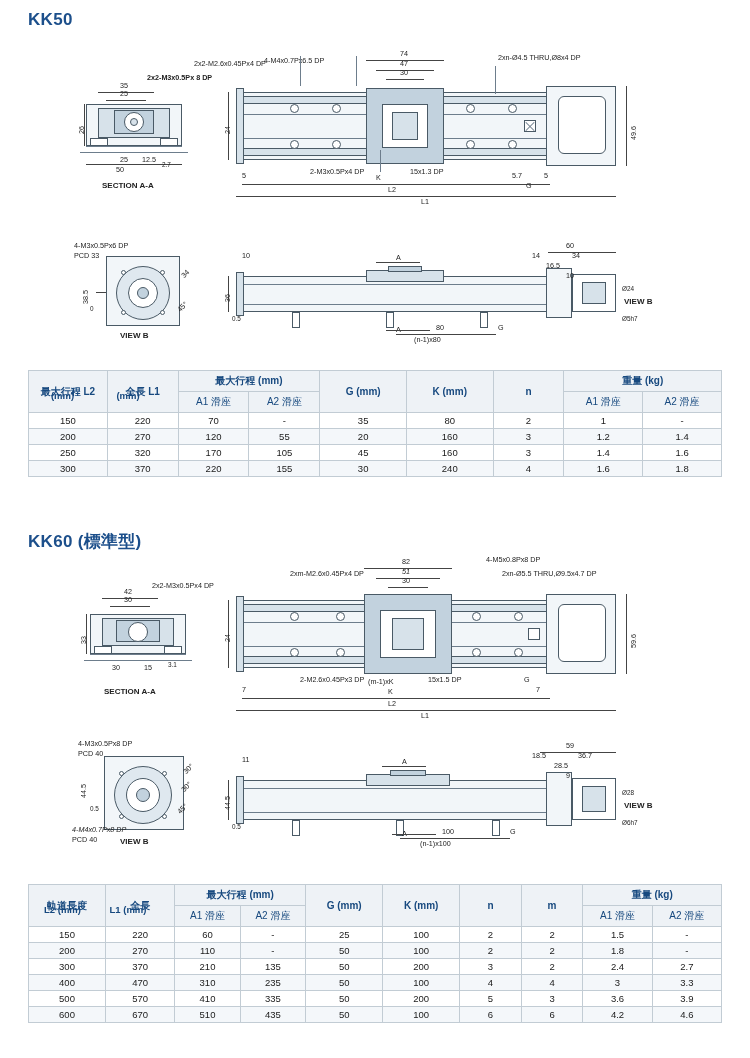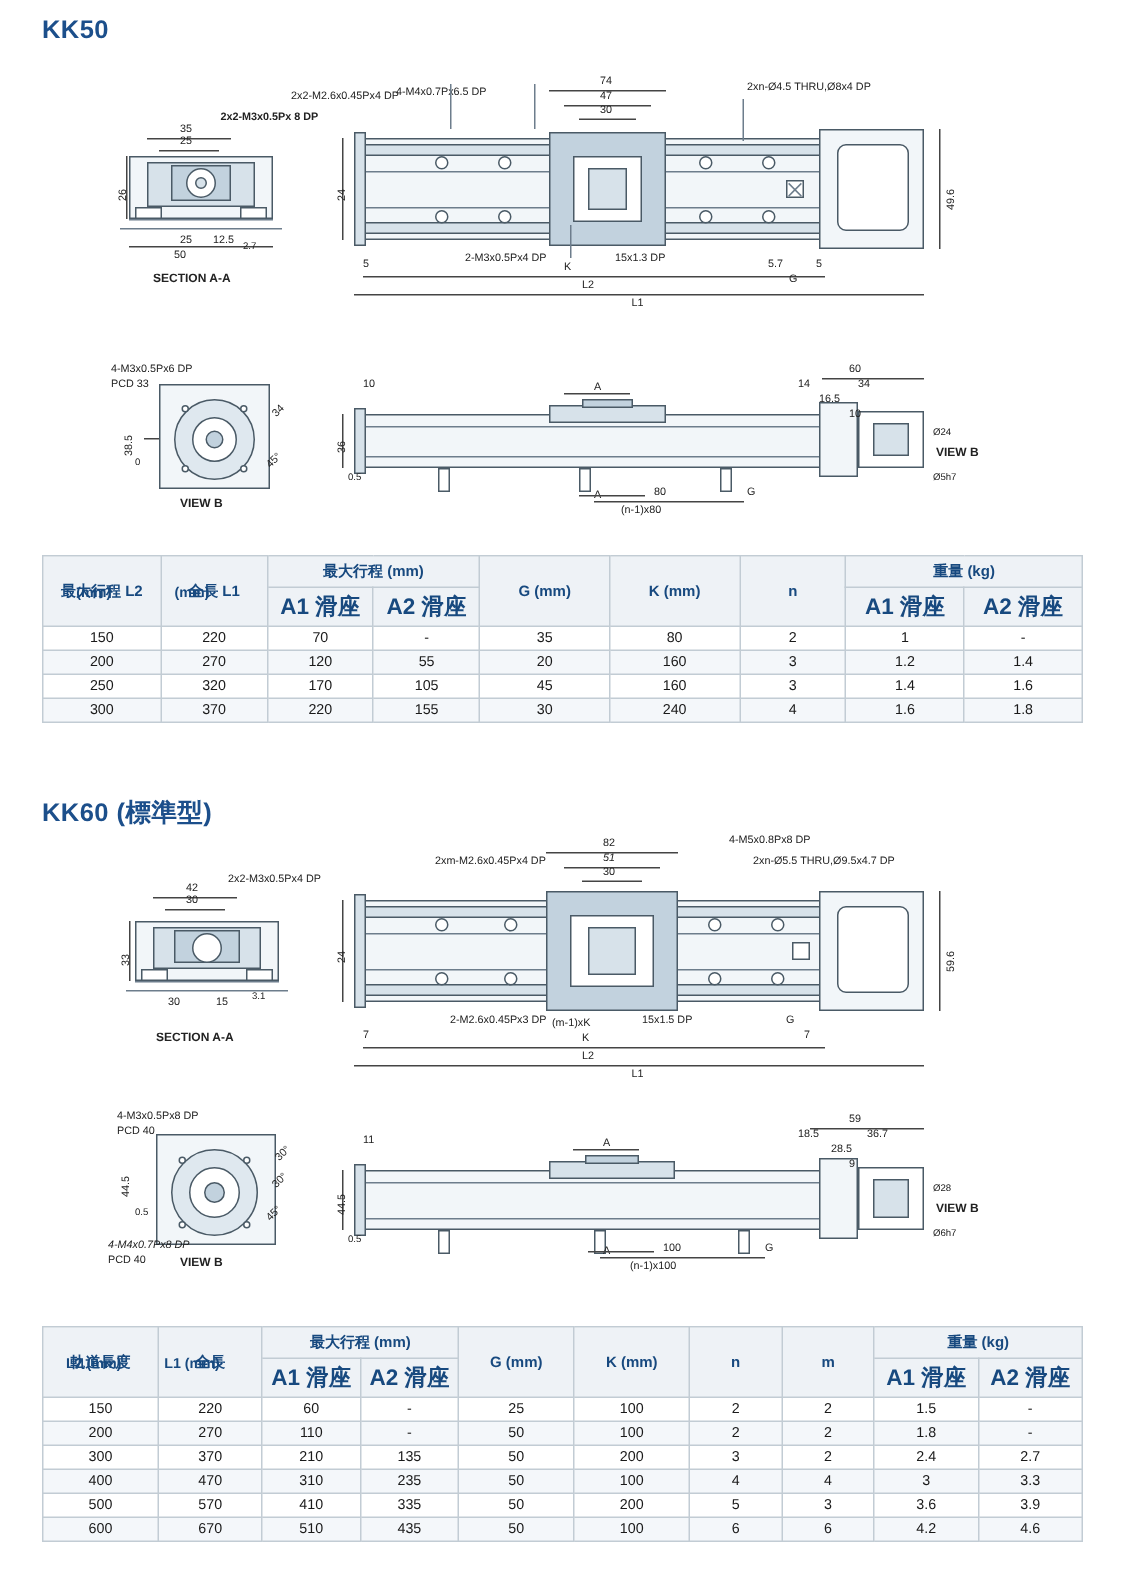--- a/index.html
+++ b/index.html
@@ -70,22 +70,22 @@
     color: #1a1a1a;
   }
   table.spec thead th {
     background: #eef2f6;
     color: #17497f;
     font-weight: bold;
     font-size: 10px;
     padding: 3px 1px;
   }
   table.spec thead th.sub {
-    font-size: 15px;
-    font-weight: bold;
+    font-size: 10px;
+    font-weight: normal;
   }
   table.spec tbody td { height: 15px; font-size: 9.5px; }
   table.spec tbody tr:nth-child(odd) { background: #ffffff; }
   table.spec tbody tr:nth-child(even) { background: #f4f7fa; }
 </style>
 </head>
 <body>
 
 <div class="page">
 

